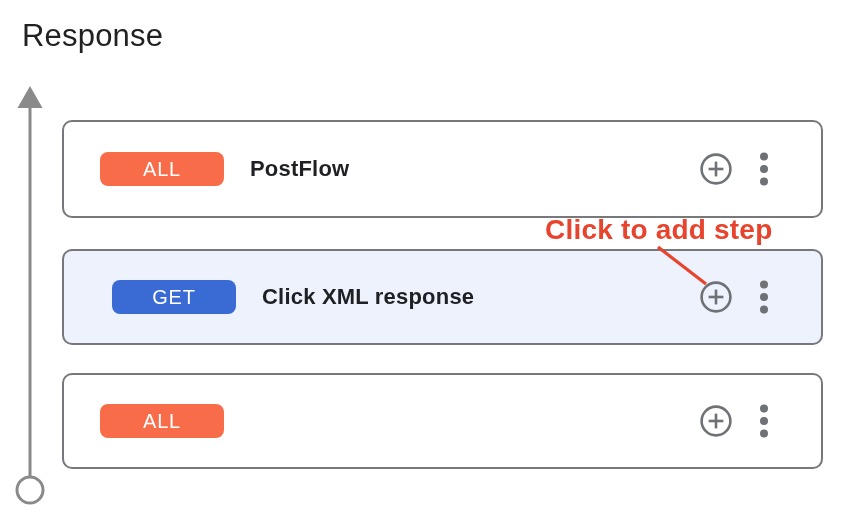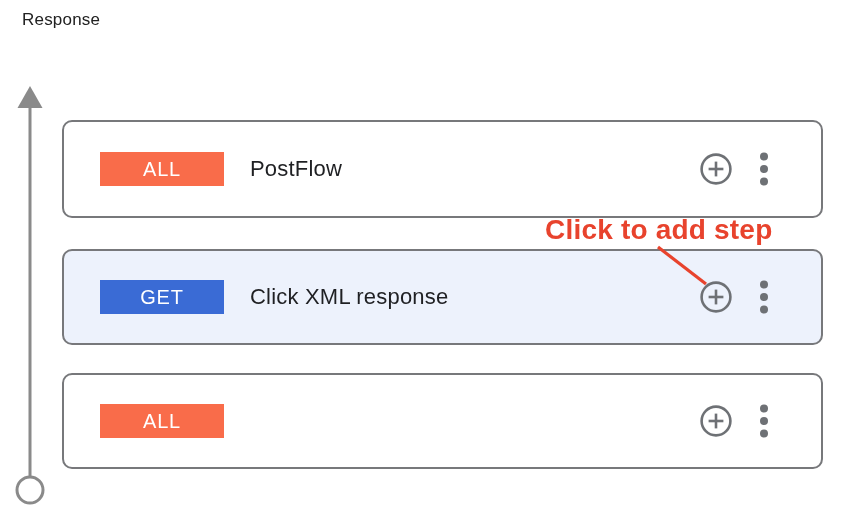--- a/index.html
+++ b/index.html
@@ -11,22 +11,22 @@
     height: 514px;
     background: #ffffff;
     position: relative;
     overflow: hidden;
     font-family: "Liberation Sans", "DejaVu Sans", sans-serif;
   }
 
   .page-title {
     position: absolute;
     left: 22px;
-    top: 10px;
-    font-size: 17px;
+    top: 18px;
+    font-size: 31px;
     font-weight: 400;
     color: #212121;
     letter-spacing: 0.2px;
   }
 
   .connector-svg {
     position: absolute;
     left: 8px;
     top: 84px;
     width: 48px;
@@ -46,36 +46,36 @@
     padding: 0 50px 0 36px;
     cursor: pointer;
   }
   .flow-card.card-0 { top: 120px; height: 98px; }
   .flow-card.card-1 { top: 249px; height: 96px; }
   .flow-card.card-2 { top: 373px; height: 96px; }
 
   .method-badge {
     width: 124px;
     height: 34px;
-    border-radius: 0;
+    border-radius: 8px;
     background: #888888; 
     color: #ffffff;
     font-size: 20px;
     font-weight: 400;
     letter-spacing: 0.8px;
     display: flex;
     align-items: center;
     justify-content: center;
     flex: none;
   }
 
   .card-label {
     margin-left: 26px;
     font-size: 22px;
-    font-weight: 400;
+    font-weight: 700;
     color: #1f2023;
     letter-spacing: 0.2px;
     white-space: nowrap;
   }
 
   .icon-btn {
     background: none;
     border: none;
     padding: 0;
     margin: 0;
@@ -132,21 +132,21 @@
   <button class="icon-btn more-btn">
     <svg width="10" height="36" viewBox="0 0 10 36">
       <circle cx="5" cy="5.5" r="4" fill="#6e7175"></circle>
       <circle cx="5" cy="18" r="4" fill="#6e7175"></circle>
       <circle cx="5" cy="30.5" r="4" fill="#6e7175"></circle>
     </svg>
   </button>
 </div>
 
 <div class="flow-card card-1" style="background: rgb(237, 242, 252);">
-  <span class="method-badge" style="background: rgb(58, 107, 213);">GET</span>
+  <span class="method-badge" style="background: rgb(58, 107, 213); margin-left: 12px;">GET</span>
   <span class="card-label">Click XML response</span>
   <button class="icon-btn add-step-btn">
     <svg width="34" height="34" viewBox="0 0 34 34">
       <circle cx="17" cy="17" r="14.4" fill="none" stroke="#6e7175" stroke-width="2.6"></circle>
       <line x1="17" y1="9.6" x2="17" y2="24.4" stroke="#6e7175" stroke-width="2.6"></line>
       <line x1="9.6" y1="17" x2="24.4" y2="17" stroke="#6e7175" stroke-width="2.6"></line>
     </svg>
   </button>
   <button class="icon-btn more-btn">
     <svg width="10" height="36" viewBox="0 0 10 36">

